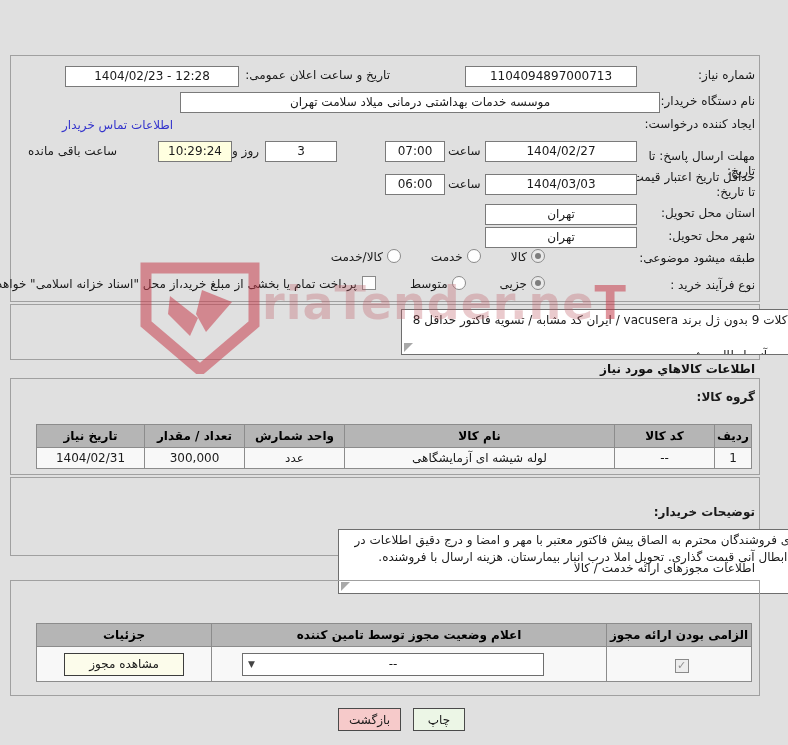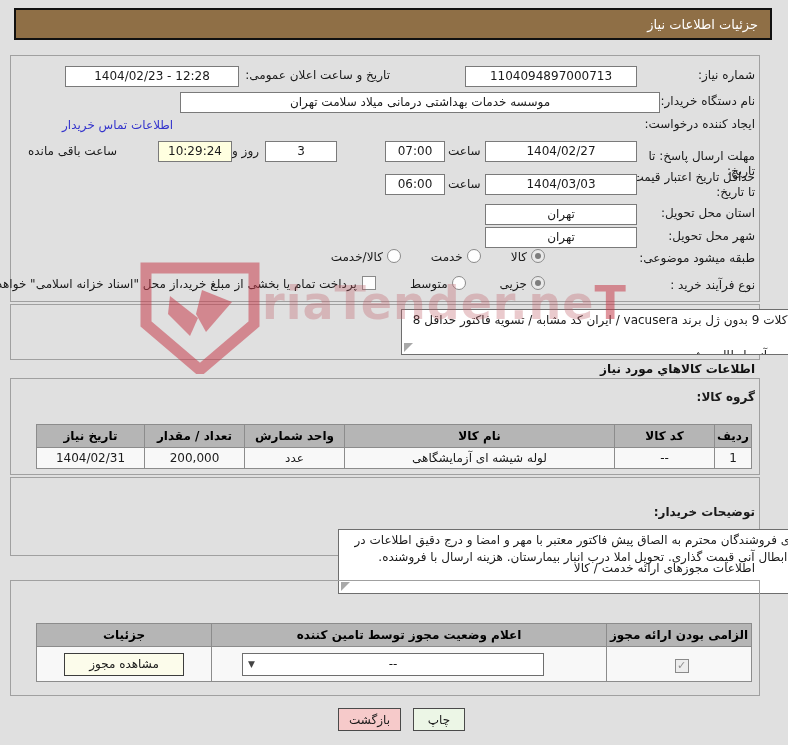--- a/index.html
+++ b/index.html
@@ -35,23 +35,20 @@
   .wm{pointer-events:none;z-index:9;}
   .wm-text{font-size:46px;font-weight:bold;letter-spacing:1px;color:rgba(190,95,103,0.33);white-space:nowrap;font-family:"DejaVu Sans",sans-serif;}
   .wm-text .hot{color:rgba(199,62,77,0.55);}
   .sect-title{font-weight:bold;color:#111;}
 </style>
 </head>
 <body>
 
 <div id="screen">
 
-  <div class="abs titlebar">
-    <span>جزئیات اطلاعات نیاز</span>
-  </div>
 
   <div class="abs panel" style="left:10px;top:55px;width:748px;height:245px;"></div>
 
   <div class="abs lbl" style="right:33px;top:68px;">شماره نیاز:</div>
   <div class="abs inp ltr" style="left:465px;top:66px;width:170px;">1104094897000713</div>
   <div class="abs lbl" style="right:398px;top:68px;">تاریخ و ساعت اعلان عمومی:</div>
   <div class="abs inp ltr" style="left:65px;top:66px;width:172px;">1404/02/23 - 12:28</div>
 
   <div class="abs lbl" style="right:33px;top:94px;">نام دستگاه خریدار:</div>
   <div class="abs inp" style="left:180px;top:92px;width:478px;">موسسه خدمات بهداشتی درمانی میلاد سلامت تهران</div>
@@ -118,21 +115,21 @@
       <th>نام کالا</th>
       <th>واحد شمارش</th>
       <th>تعداد / مقدار</th>
       <th>تاریخ نیاز</th>
     </tr>
     <tr>
       <td>1</td>
       <td>--</td>
       <td>لوله شیشه ای آزمایشگاهی</td>
       <td>عدد</td>
-      <td style="direction:ltr;">200,000</td>
+      <td style="direction:ltr;">300,000</td>
       <td style="direction:ltr;">1404/02/31</td>
     </tr>
   </tbody>
     </table>
 
   <div class="abs panel" style="left:10px;top:477px;width:748px;height:77px;"></div>
   <div class="abs lbl b" style="right:33px;top:505px;">توضیحات خریدار:</div>
   <div class="abs tarea" style="left:105px;top:483px;width:543px;height:59px;">الزام قطعی و اجباری فروشندگان محترم به الصاق پیش فاکتور معتبر با مهر و امضا و درج دقیق اطلاعات در آن در غیر اینوصرت ابطال آنی قیمت گذاری. تحویل املا درب انبار بیمارستان. هزینه ارسال با فروشنده.</div>
 
   <div class="abs lbl" style="right:33px;top:561px;">اطلاعات مجوزهای ارائه خدمت / کالا</div>

